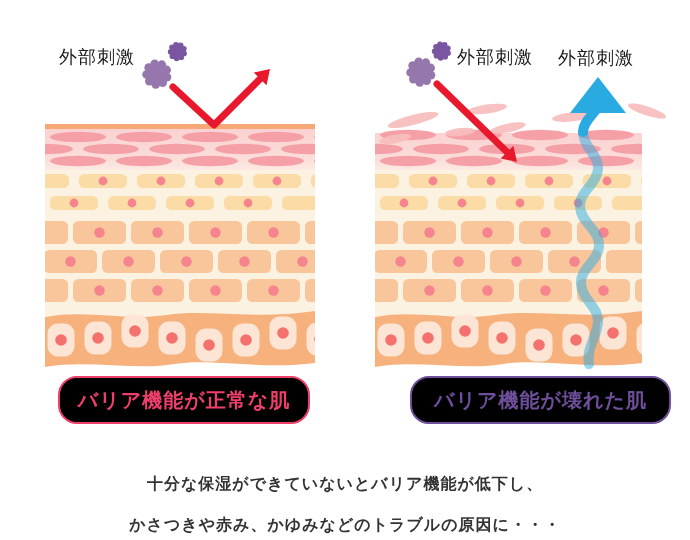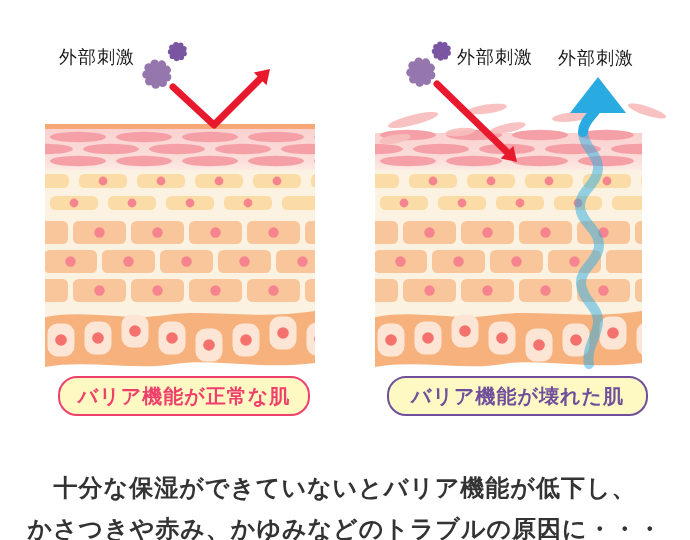--- a/index.html
+++ b/index.html
@@ -4,27 +4,27 @@
 <style>
   html,body{margin:0;padding:0;background:#fff;}
   body{font-family:"Liberation Sans","DejaVu Sans",sans-serif;}
   #stage{position:relative;width:690px;height:540px;background:#ffffff;overflow:hidden;}
   #diagram{position:absolute;left:0;top:0;}
   .flabel{position:absolute;font-size:18px;font-weight:400;color:var(--c-label_text);
           letter-spacing:1px;line-height:1;white-space:nowrap;}
   #lbl-ext-left{left:59px;top:48px;}
   #lbl-ext-right{left:457px;top:48px;}
   #lbl-evap{left:558px;top:49px;}
-  .pill{position:absolute;top:376px;height:40px;box-sizing:border-box;background:#fef9c3;
+  .pill{position:absolute;top:376px;height:48px;box-sizing:border-box;background:#000000;
         border-radius:19px;display:flex;align-items:center;justify-content:center;
         font-size:20px;font-weight:700;letter-spacing:1px;white-space:nowrap;}
   #pill-normal{left:58px;width:252px;border:2.5px solid var(--c-pill_normal);color:var(--c-pill_normal);}
-  #pill-damaged{left:387px;width:261px;border:2.5px solid var(--c-pill_damaged);color:var(--c-pill_damaged);}
+  #pill-damaged{left:410px;width:261px;border:2.5px solid var(--c-pill_damaged);color:var(--c-pill_damaged);}
   #caption-band{position:absolute;left:0;top:455px;width:690px;height:85px;background:#ffffff;}
-  .cap{position:absolute;left:0;width:690px;text-align:center;font-size:24px;font-weight:600;
+  .cap{position:absolute;left:0;width:690px;text-align:center;font-size:16px;font-weight:600;
        color:var(--c-caption_text);letter-spacing:1px;line-height:1.2;white-space:nowrap;}
   #cap1{top:19px;}
   #cap2{top:60px;}
 </style>
 </head>
 <body>
 
 <div id="stage">
 
   <svg id="diagram" width="690" height="455" viewBox="0 0 690 455">

